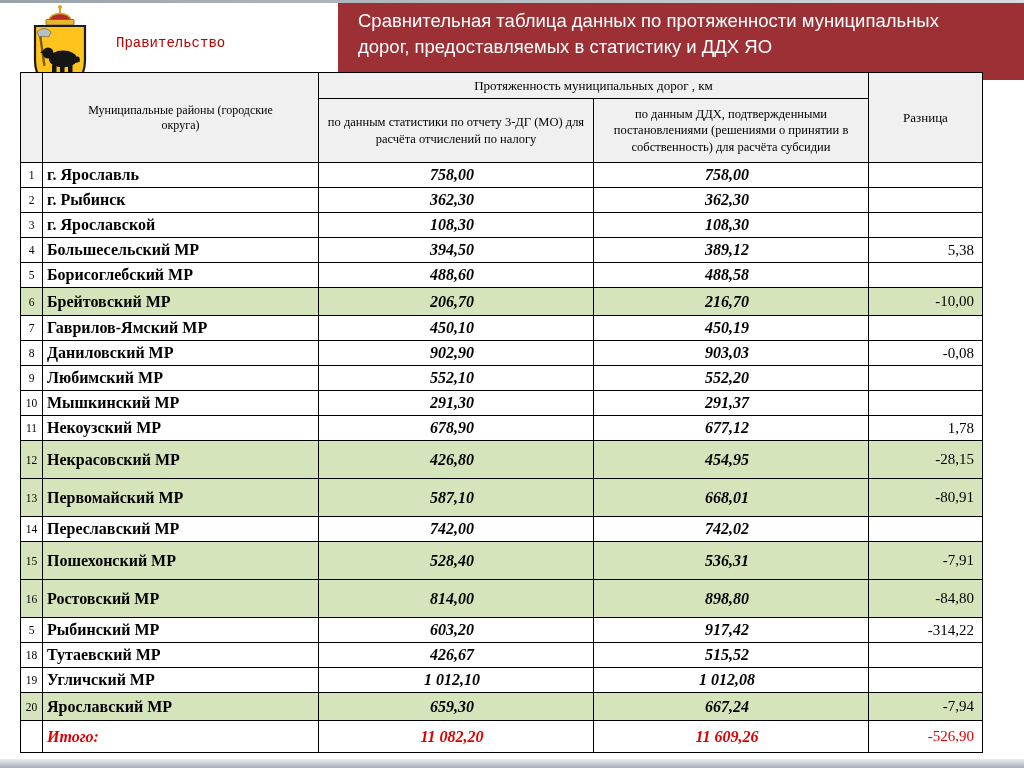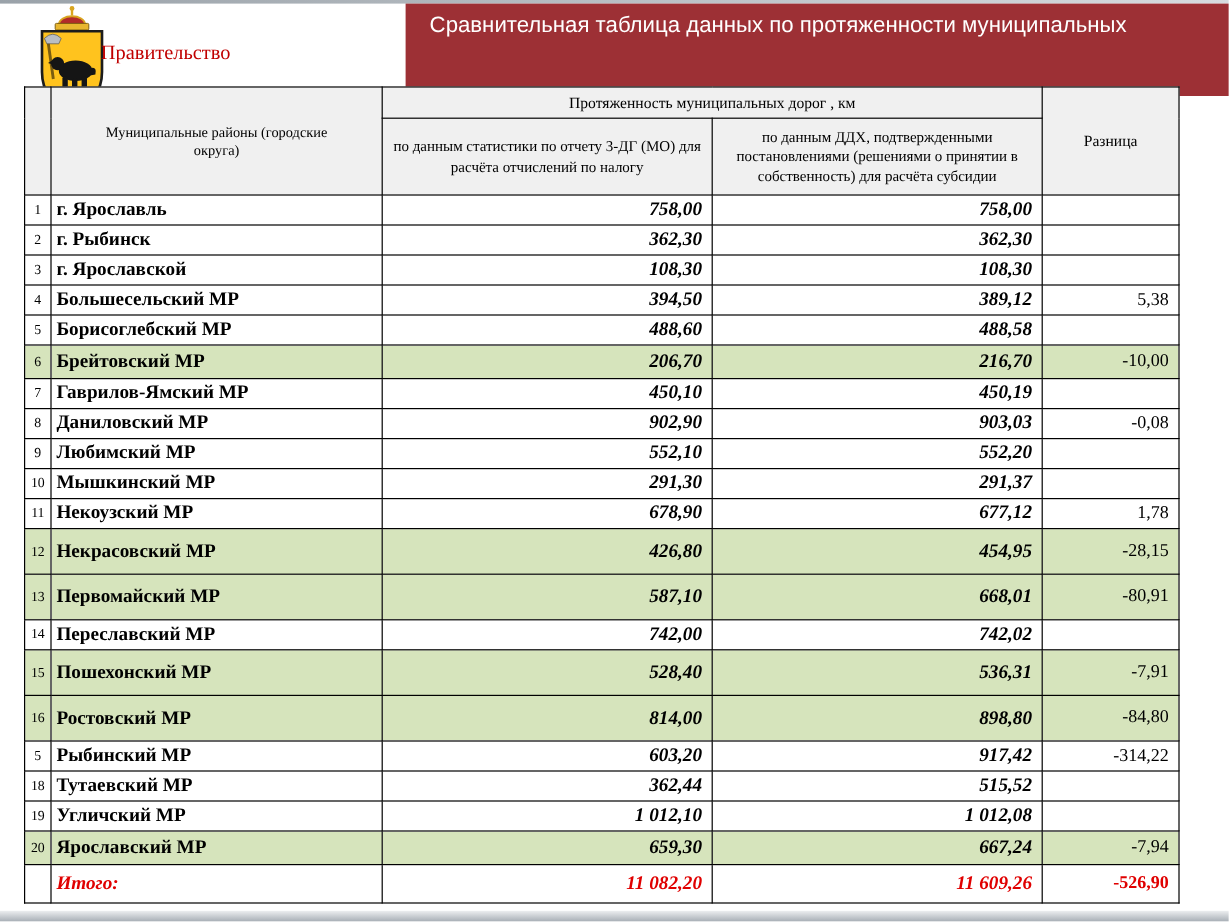--- a/index.html
+++ b/index.html
@@ -18,22 +18,22 @@
   .bottom-strip{position:absolute;bottom:0;left:0;width:100%;height:9px;
     background:linear-gradient(to bottom,#eceef0,#a7aeb5);}
 
   .title-box{position:absolute;top:3px;left:338px;width:686px;height:77px;
     background:var(--title-bg);color:#fff;
     font-family:"Liberation Sans",sans-serif;font-size:18.5px;line-height:26px;
     padding:5px 40px 0 20px;}
 
   .crest{position:absolute;top:4px;left:26px;width:68px;height:90px;}
 
-  .gov-name{position:absolute;top:33px;left:84px;color:var(--gov-text);
-    font-family:Liberation Serif, serif;font-size:17px;line-height:21px;}
+  .gov-name{position:absolute;top:33px;left:116px;color:var(--gov-text);
+    font-family:Liberation Mono, monospace;font-size:14px;line-height:21px;}
 
   table.data-table{position:absolute;top:72px;left:20px;width:962px;
     border-collapse:collapse;table-layout:fixed;background:#fff;}
   .data-table td,.data-table th{border:1px solid #000;overflow:hidden;}
   .c-num{width:22px;}.c-name{width:276px;}.c-stat{width:275px;}.c-ddh{width:275px;}.c-diff{width:114px;}
 
   .data-table th{font-weight:normal;background:#f0f0f0;vertical-align:middle;text-align:center;}
   tr.head-1{height:26px;}
   tr.head-2{height:64px;}
   .group-h{font-size:13px;}
@@ -41,28 +41,28 @@
   .diff-h{font-size:13px;}
   .sub-h{font-size:12.5px;padding:2px 8px;line-height:1.3;}
 
   tr.row{height:25px;}
   tr.row.hl{height:28px;}
   tr.row.tall{height:38px;}
   tr.hl td{background:var(--highlight);}
 
   td.num{font-size:11.5px;text-align:center;}
   td.name{font-weight:bold;font-size:16px;padding-left:4px;white-space:nowrap;}
-  td.val{font-weight:bold;font-style:italic;font-size:16px;text-align:right;padding-right:8px;}
+  td.val{font-weight:bold;font-style:italic;font-size:16px;text-align:center;padding-right:8px;}
   td.diff{font-size:15px;text-align:right;padding-right:8px;}
 
   tr.total{height:32px;}
   tr.total td{background:#fff;}
   .t-label{color:var(--total-text);font-style:italic;}
   .t-val{color:var(--total-text);}
-  .t-diff{color:var(--total-text);font-weight:bold;font-size:16px;margin-left:12px;}
+  .t-diff{color:var(--total-text);font-weight:normal;font-size:16px;margin-left:12px;}
 </style>
 </head>
 <body>
 
 <div class="slide">
   <div class="top-strip"></div>
   <div class="bottom-strip"></div>
 
   <div class="crest">
     <svg viewBox="0 0 68 90" width="68" height="90" aria-hidden="true">
@@ -88,20 +88,21 @@
       </g>
     </svg>
   </div>
 
   <div class="gov-name">
     <div>Правительство</div>
   </div>
 
   <div class="title-box">
     <div>Сравнительная таблица данных по протяженности муниципальных</div>
+    <div>дорог, предоставляемых в статистику и ДДХ ЯО</div>
   </div>
 
   <table class="data-table">
     <colgroup>
         <col class="c-num">
         <col class="c-name">
         <col class="c-stat">
         <col class="c-ddh">
         <col class="c-diff">
       </colgroup>
@@ -233,21 +234,21 @@
       <tr class="row">
           <td class="num">5</td>
           <td class="name">Рыбинский МР</td>
           <td class="val">603,20</td>
           <td class="val">917,42</td>
           <td class="diff">-314,22</td>
         </tr>
       <tr class="row">
           <td class="num">18</td>
           <td class="name">Тутаевский МР</td>
-          <td class="val">362,44</td>
+          <td class="val">426,67</td>
           <td class="val">515,52</td>
           <td class="diff"></td>
         </tr>
       <tr class="row">
           <td class="num">19</td>
           <td class="name">Угличский МР</td>
           <td class="val">1 012,10</td>
           <td class="val">1 012,08</td>
           <td class="diff"></td>
         </tr>

